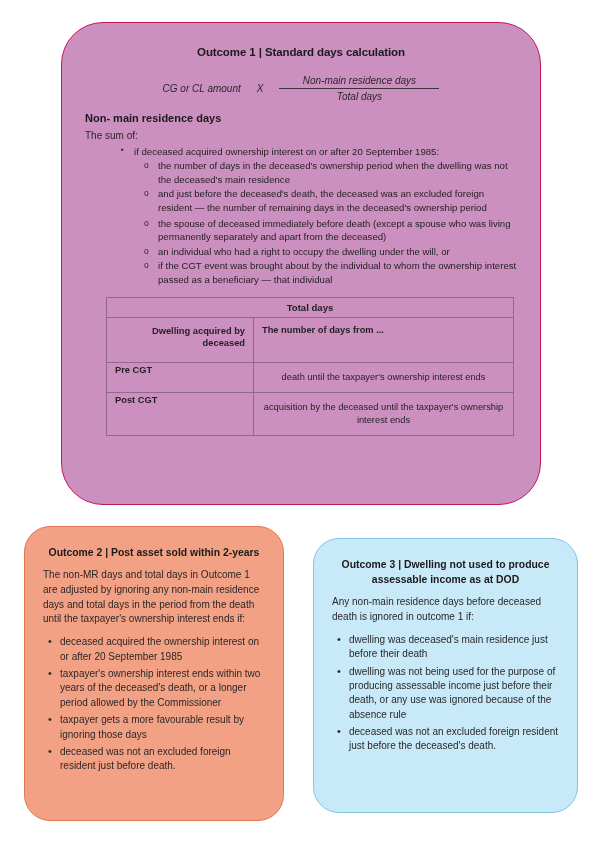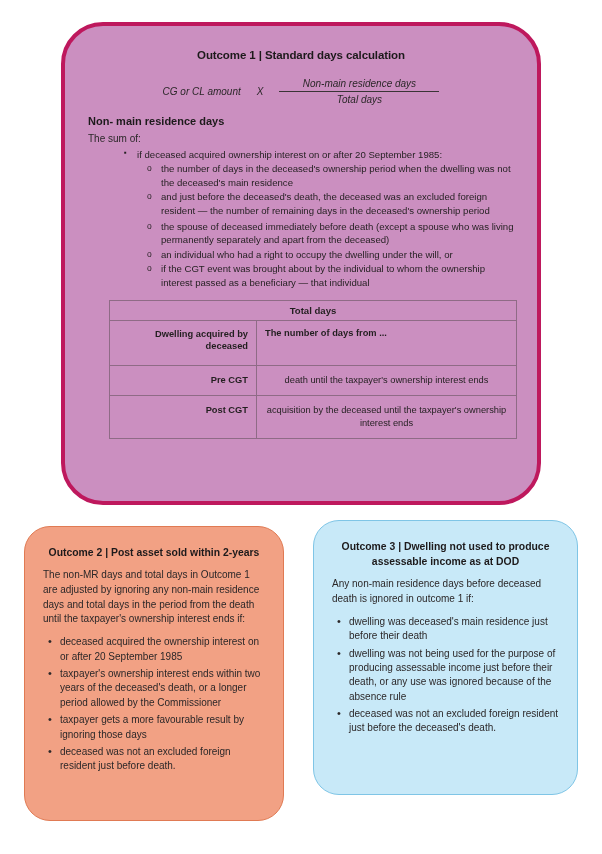--- a/index.html
+++ b/index.html
@@ -18,21 +18,21 @@
 
   
   .card-outcome1 {
     position: absolute;
     left: 61px;
     top: 22px;
     width: 480px;
     height: 483px;
     box-sizing: border-box;
     background: #cb8fc0;
-    border: 4px solid #be185d;
+    border: 1px solid #be185d;
     border-radius: 42px;
     padding: 18px 22px 10px 22px;
   }
   .card-title {
     text-align: center;
     font-weight: bold;
     font-size: 11.5px;
     letter-spacing: -0.1px;
     color: #1d1a1b;
     margin: 4px 0 2px 0;
@@ -155,24 +155,24 @@
     font-weight: bold;
     padding: 7px 8px 12px 8px;
     line-height: 1.35;
   }
   table.total-days th.hdr-right {
     text-align: left;
     font-weight: bold;
     padding: 7px 8px 12px 8px;
   }
   table.total-days td.row-label {
-    text-align: right;
+    text-align: left;
     font-weight: bold;
     width: 130px;
-    padding: 9px 8px;
+    padding: 2px 8px;
   }
   table.total-days td.row-value {
     text-align: center;
     padding: 8px 8px;
     line-height: 1.4;
     margin-top: 26px;
   }
 
   
   .card-outcome2 {
@@ -183,21 +183,21 @@
     height: 295px;
     box-sizing: border-box;
     background: #f2a184;
     border: 1px solid #e07a53;
     border-radius: 26px;
     padding: 14px 18px 10px 18px;
   }
   .card-outcome3 {
     position: absolute;
     left: 313px;
-    top: 520px;
+    top: 538px;
     width: 265px;
     height: 275px;
     box-sizing: border-box;
     background: #c8e9f8;
     border: 1px solid #7fc5e6;
     border-radius: 26px;
     padding: 14px 18px 10px 18px;
   }
   .sub-title {
     text-align: center;

